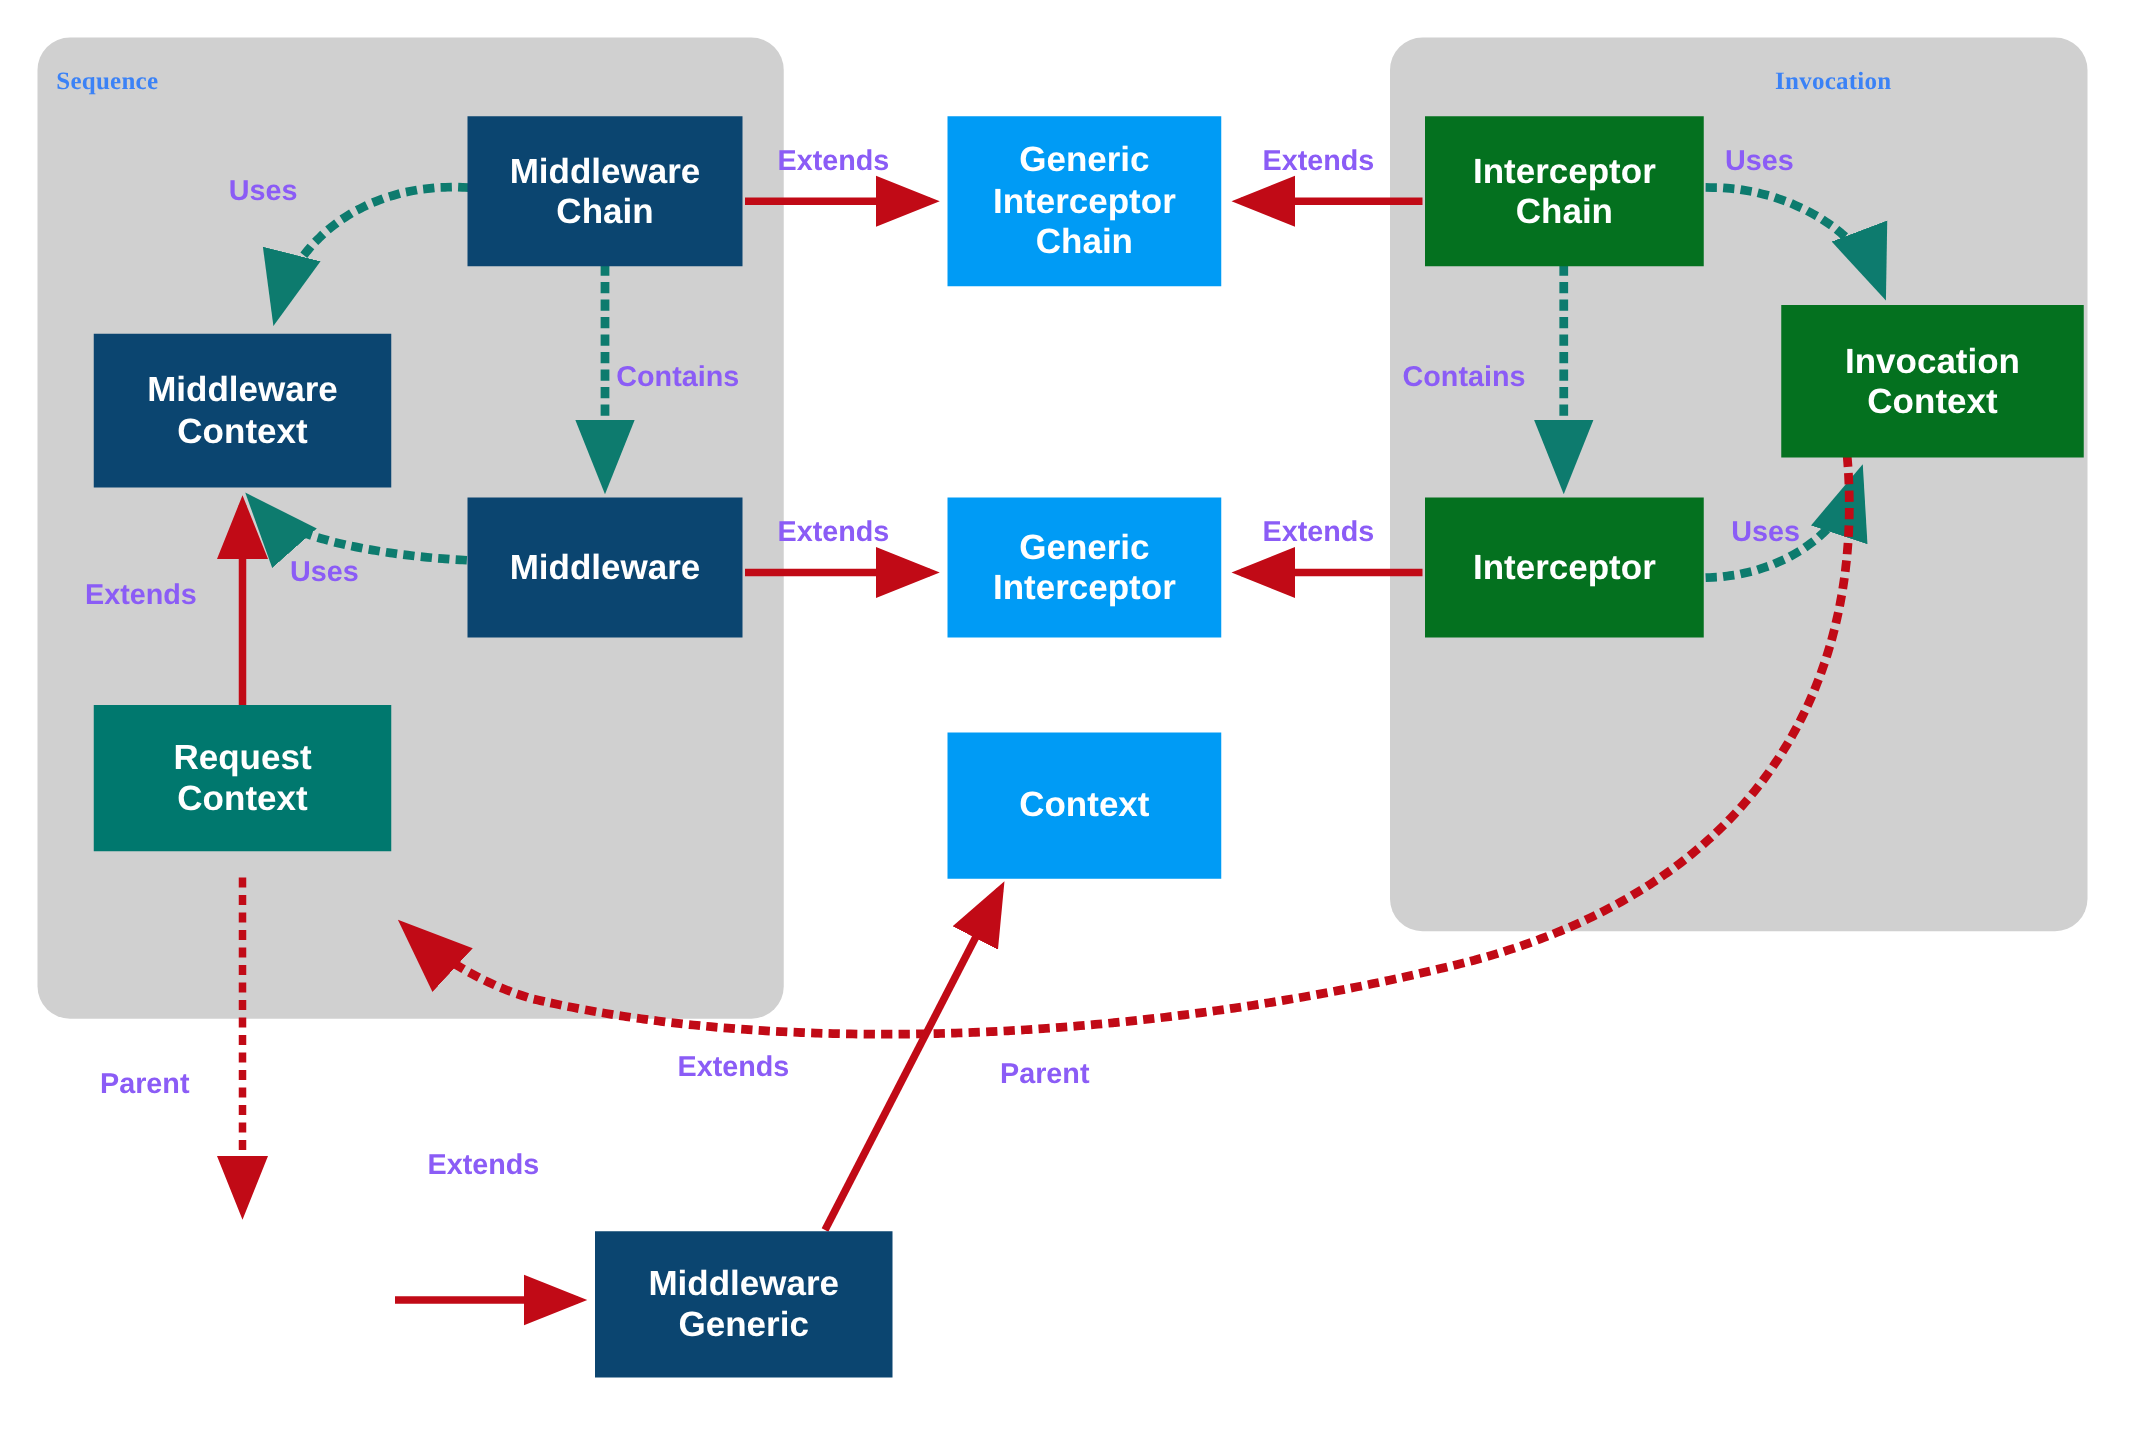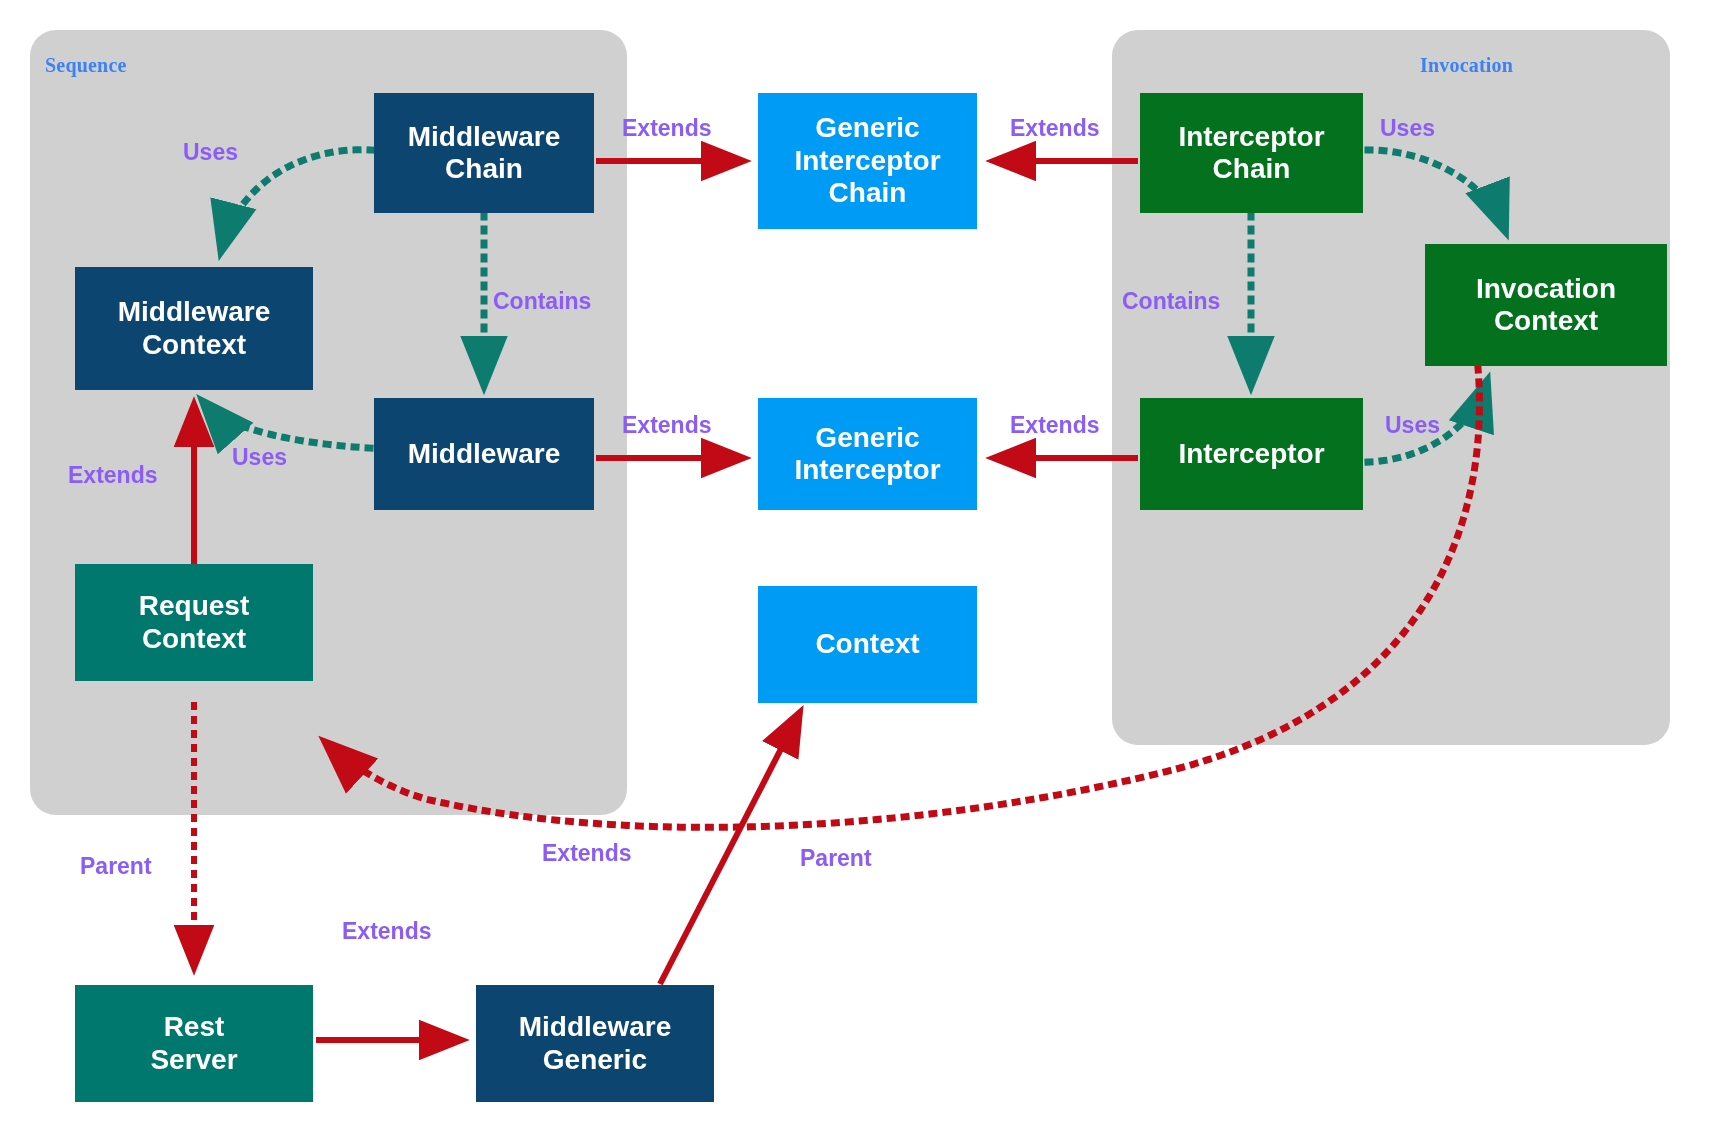--- a/index.html
+++ b/index.html
@@ -170,26 +170,20 @@
         <span>Context</span>
       </div>
   </div>
 
   <div class="node" style="left:758px; top:586px; width:219px; height:117px; background:#009bf5;">
     <div>
         <span>Context</span>
       </div>
   </div>
 
-  <div class="node" style="left:75px; top:985px; width:238px; height:117px; background:#00786e;">
-    <div>
-        <span>Rest</span>
-        <span>Server</span>
-      </div>
-  </div>
 
   <div class="node" style="left:476px; top:985px; width:238px; height:117px; background:#0b4570;">
     <div>
         <span>Middleware</span>
         <span>Generic</span>
       </div>
   </div>
 
   <div class="edge-label" style="left:183px;  top:139px;">Uses</div>
   <div class="edge-label" style="left:622px;  top:115px;">Extends</div>

